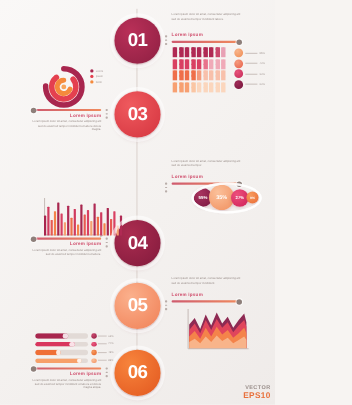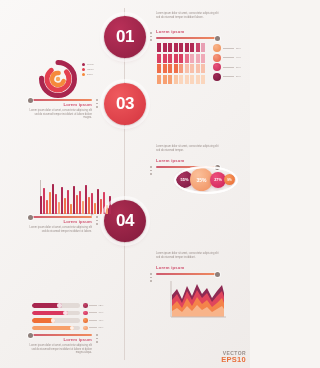--- a/index.html
+++ b/index.html
@@ -427,20 +427,24 @@
   <div class="rail" style="left:30px;top:216px;width:62px;">
     <span class="knob" style="left:-2px;"></span>
   </div>
   <div class="txt r" style="left:26px;top:220px;width:66px;">
     <span class="ttl">Lorem ipsum</span>
   </div>
   <div class="txt r" style="left:26px;top:226px;width:66px;">
     <span class="lipsum">Lorem ipsum dolor sit amet, consectetur adipiscing elit sed do eiusmod tempor incididunt ut labore.</span>
   </div>
 
+  <div class="circ" style="left:104px;top:257px;background:radial-gradient(circle at 35% 30%,#fbb08c,#f08056);">
+    <span class="halo"></span>
+    <span>05</span>
+  </div>
   <div class="dots" style="left:150px;top:273px;">
     <i></i>
       <i></i>
       <i></i>
   </div>
   <div class="txt" style="left:156px;top:252px;width:66px;">
     <span class="lipsum">Lorem ipsum dolor sit amet, consectetur adipiscing elit sed do eiusmod tempor incididunt.</span>
   </div>
   <div class="txt" style="left:156px;top:266px;width:66px;">
     <span class="ttl">Lorem ipsum</span>
@@ -453,20 +457,24 @@
     <svg width="60" height="40" viewBox="0 0 60 40">
       <path d="M4 36 L4 14 L9 8 L14 18 L19 5 L24 15 L29 3 L34 13 L39 7 L44 17 L49 10 L54 4 L56 12 L56 36 Z" fill="#8e2a53"></path>
       <path d="M4 36 L4 19 L9 13 L14 22 L19 10 L24 19 L29 9 L34 17 L39 12 L44 21 L49 15 L54 10 L56 16 L56 36 Z" fill="#e0455c"></path>
       <path d="M4 36 L4 25 L9 20 L14 27 L19 17 L24 25 L29 16 L34 23 L39 19 L44 26 L49 22 L54 17 L56 22 L56 36 Z" fill="#f4834a"></path>
       <path d="M4 36 L4 30 L9 27 L14 31 L19 25 L24 30 L29 24 L34 29 L39 26 L44 31 L49 28 L54 25 L56 28 L56 36 Z" fill="#f8b48a"></path>
       <line x1="3" y1="0" x2="3" y2="36" stroke="#c9bfbb" stroke-width="1"></line>
       <line x1="3" y1="36" x2="58" y2="36" stroke="#c9bfbb" stroke-width="1"></line>
     </svg>
   </div>
 
+  <div class="circ" style="left:104px;top:318px;background:radial-gradient(circle at 35% 30%,#f7843c,#e2571f);">
+    <span class="halo"></span>
+    <span>06</span>
+  </div>
   <div class="dots" style="left:96px;top:334px;">
     <i></i>
       <i></i>
       <i></i>
   </div>
 
   <div class="pbars" style="left:32px;top:303px;">
     <div class="pbrow">
       <span class="track">
         <i class="fill" style="width:62%;background:#a8264e"></i>

